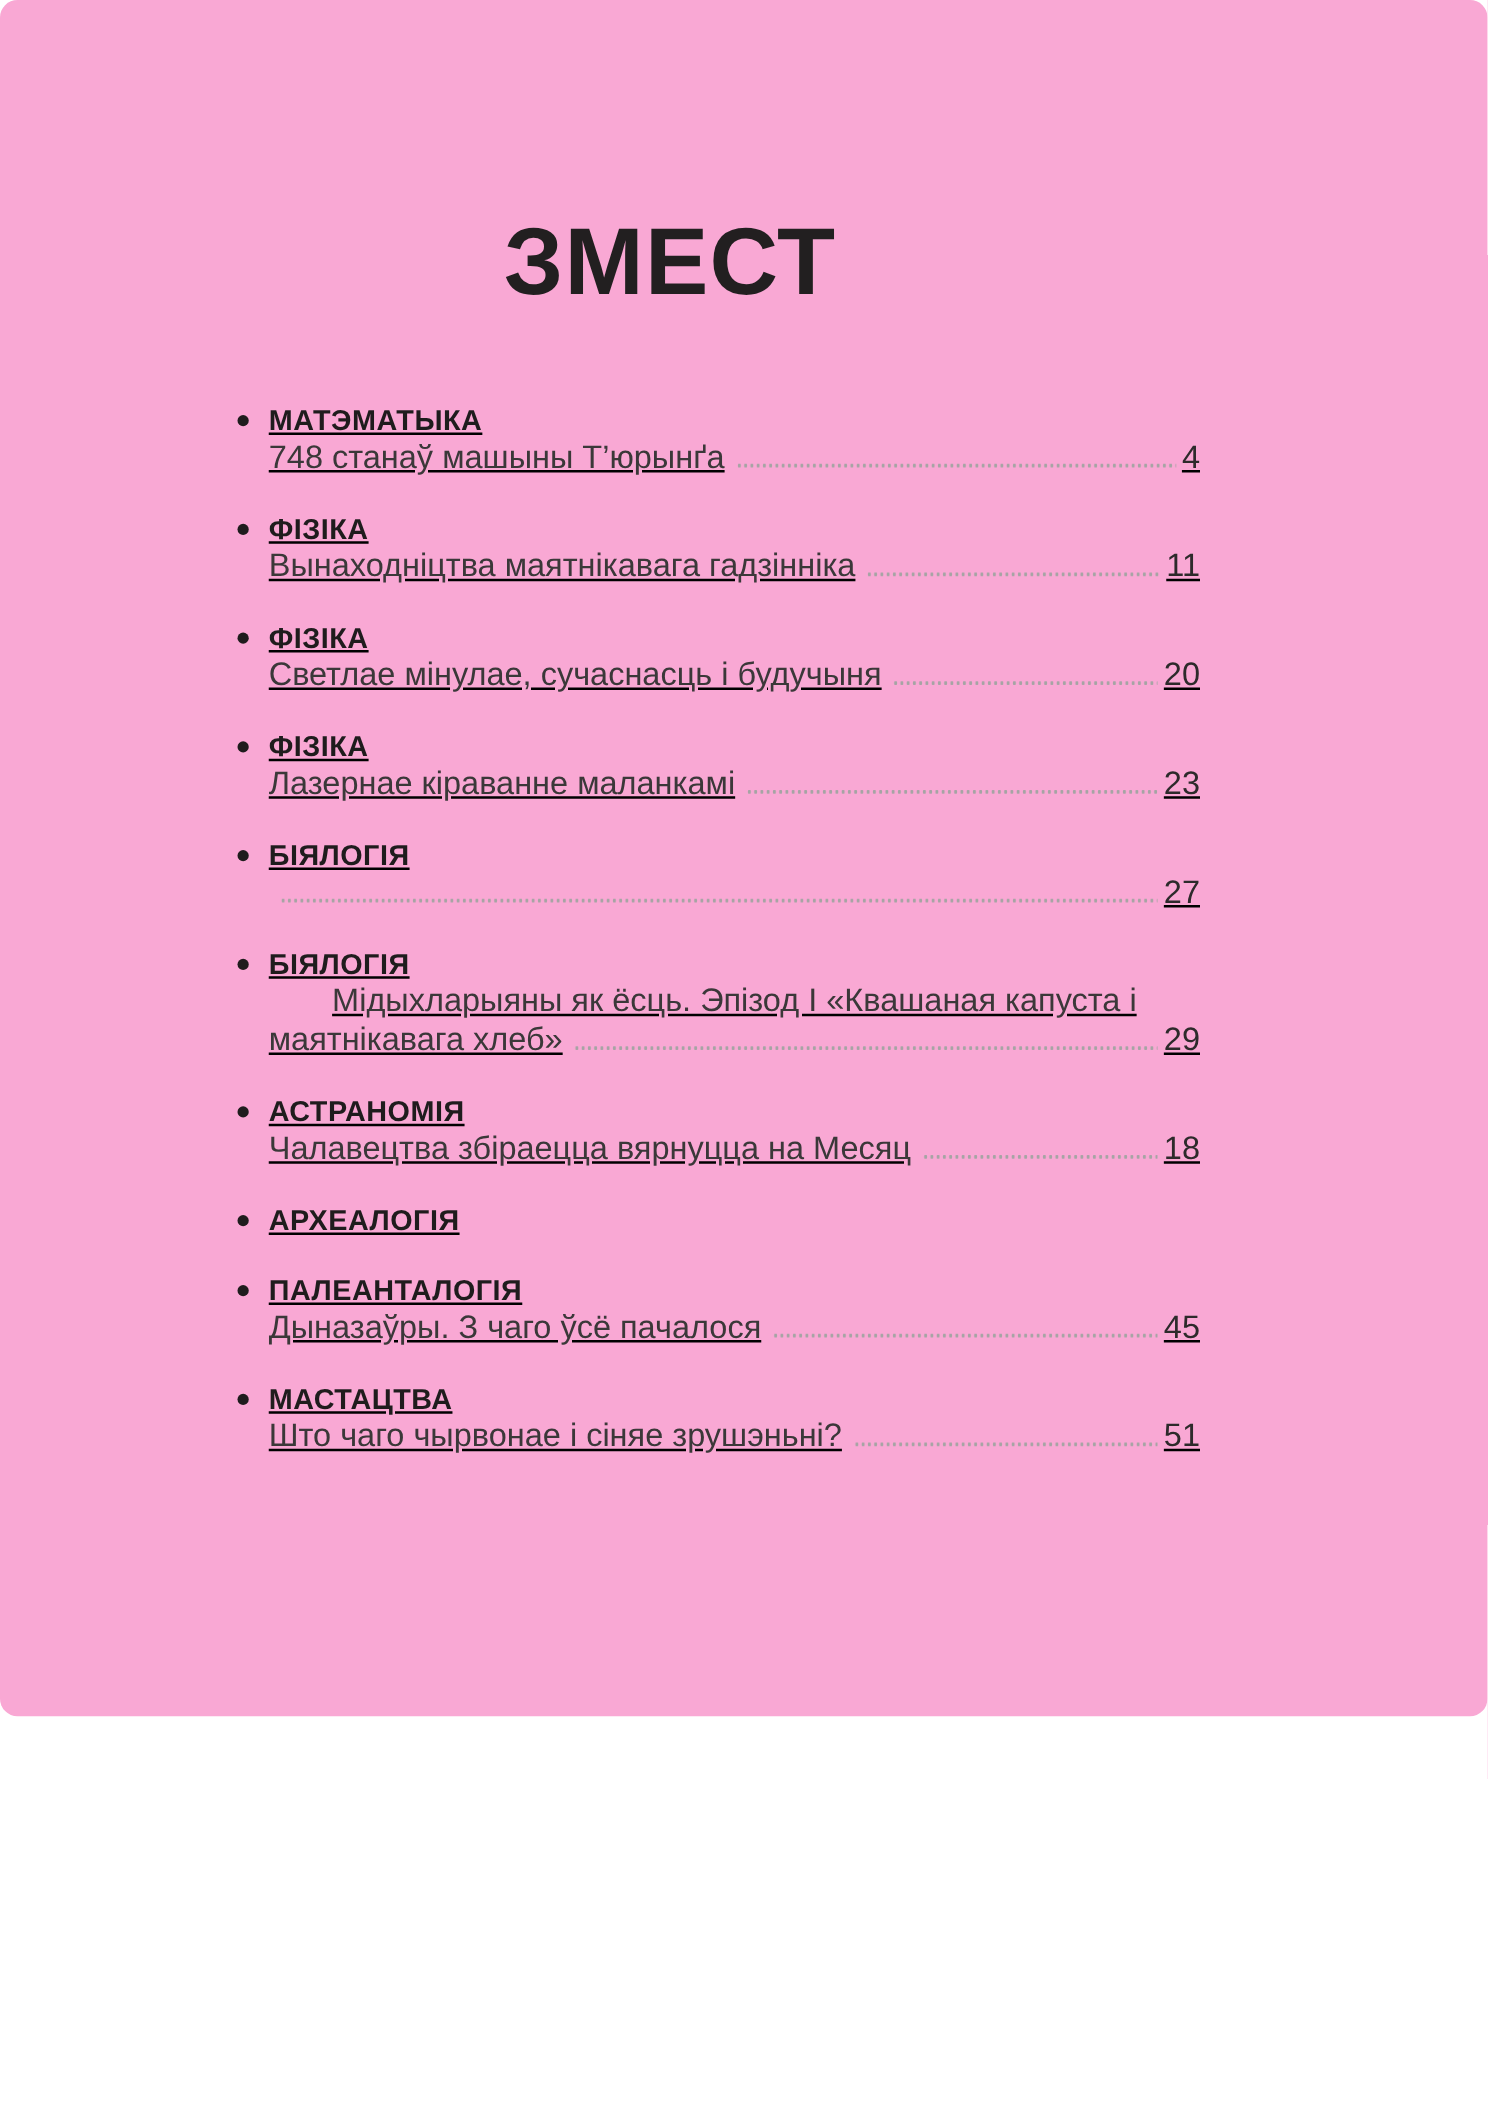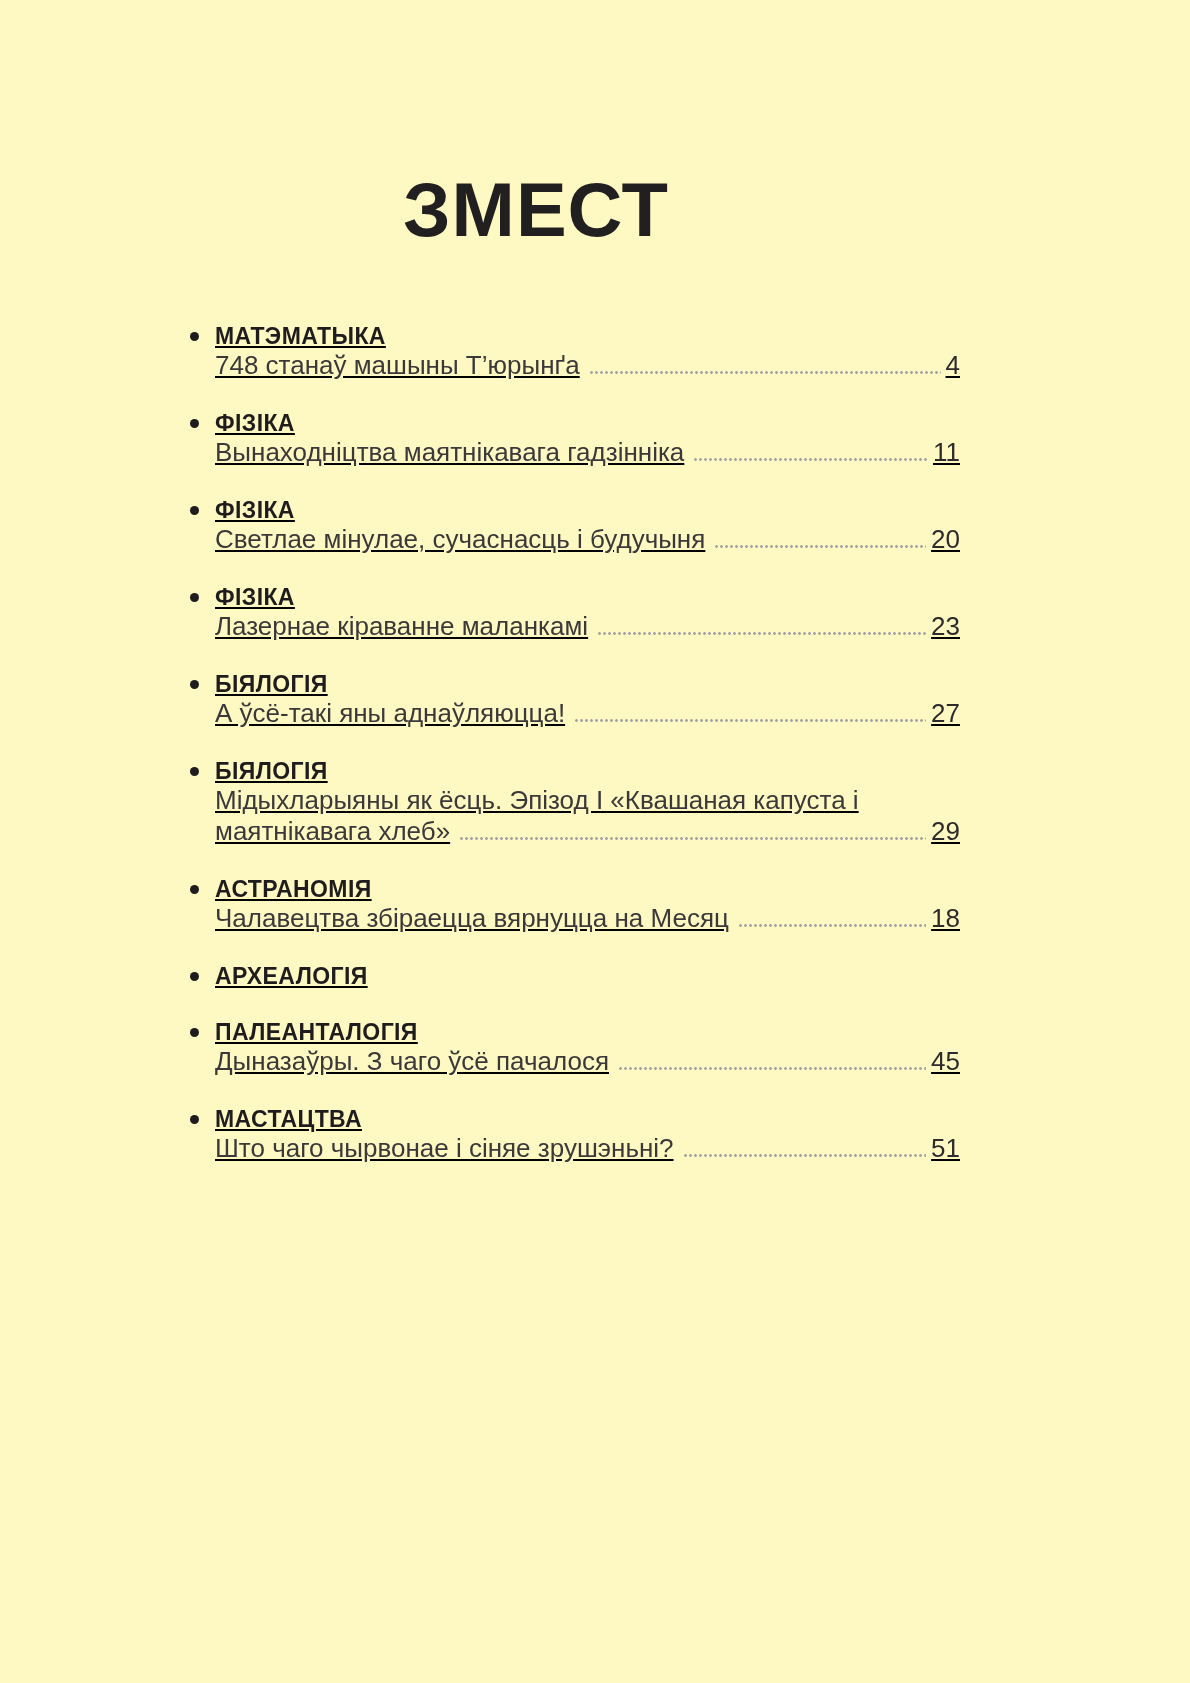--- a/index.html
+++ b/index.html
@@ -10,22 +10,23 @@
   body {
     width: 1190px;
     height: 1683px;
     position: relative;
     overflow: hidden;
     font-family: "Liberation Sans", "DejaVu Sans", sans-serif;
     -webkit-font-smoothing: antialiased;
   }
   .page {
     width: 1190px;
-    height: 1683px;
-    background: #fef9c3;
+    height: 1373px;
+    background: #f9a8d4;
+    border-radius: 14px;
   }
   .title {
     margin: 0 0 0 185px;
     padding-top: 166px;
     width: 702px;
     text-align: center;
     font-size: 76px;
     line-height: 88px;
     font-weight: 700;
     letter-spacing: 1px;
@@ -58,20 +59,21 @@
     font-weight: 700;
     letter-spacing: 0.4px;
     color: #1f1c1d;
   }
   .title-line,
   .title-row {
     font-size: 26px;
     line-height: 31px;
     font-weight: 400;
     color: #3b3839;
+    text-align: center;
   }
   .title-row {
     display: flex;
     align-items: baseline;
   }
   .title-text {
     white-space: nowrap;
   }
   .leader {
     flex: 1 1 auto;
@@ -137,21 +139,20 @@
             <span class="leader"></span>
             <span class="page-num">23</span>
           </div>
         </div>
   </div>
       <div class="entry">
     <span class="bullet"></span>
     <span class="category">БІЯЛОГІЯ</span>
     <div class="lines">
           <div class="title-row">
-            <span class="title-text">А ўсё-такі яны аднаўляюцца!</span>
             <span class="leader"></span>
             <span class="page-num">27</span>
           </div>
         </div>
   </div>
       <div class="entry">
     <span class="bullet"></span>
     <span class="category">БІЯЛОГІЯ</span>
     <div class="lines">
           <div class="title-line">Мідыхларыяны як ёсць. Эпізод I «Квашаная капуста і</div>

